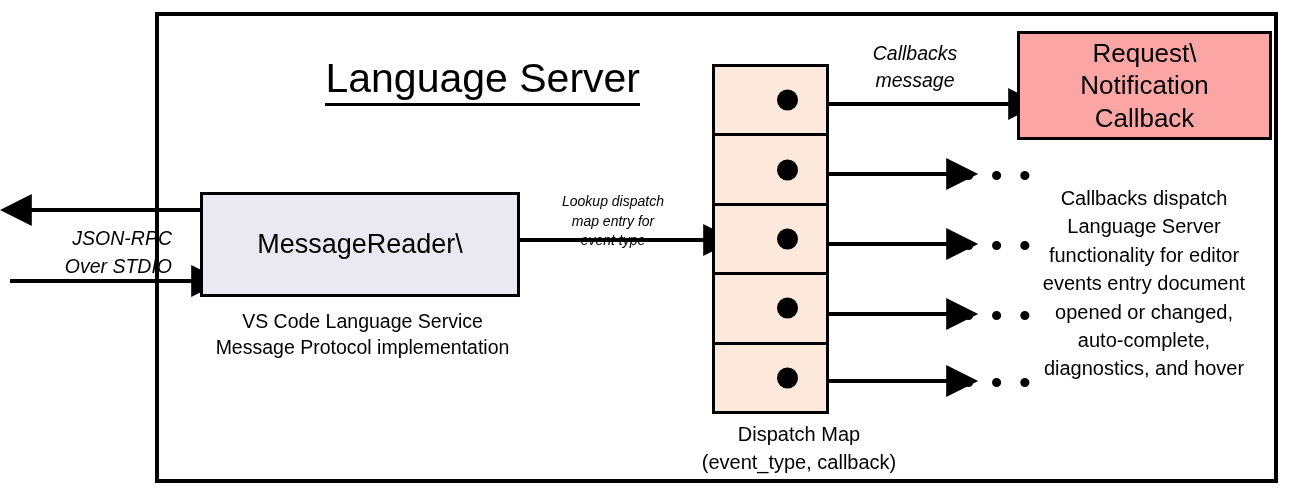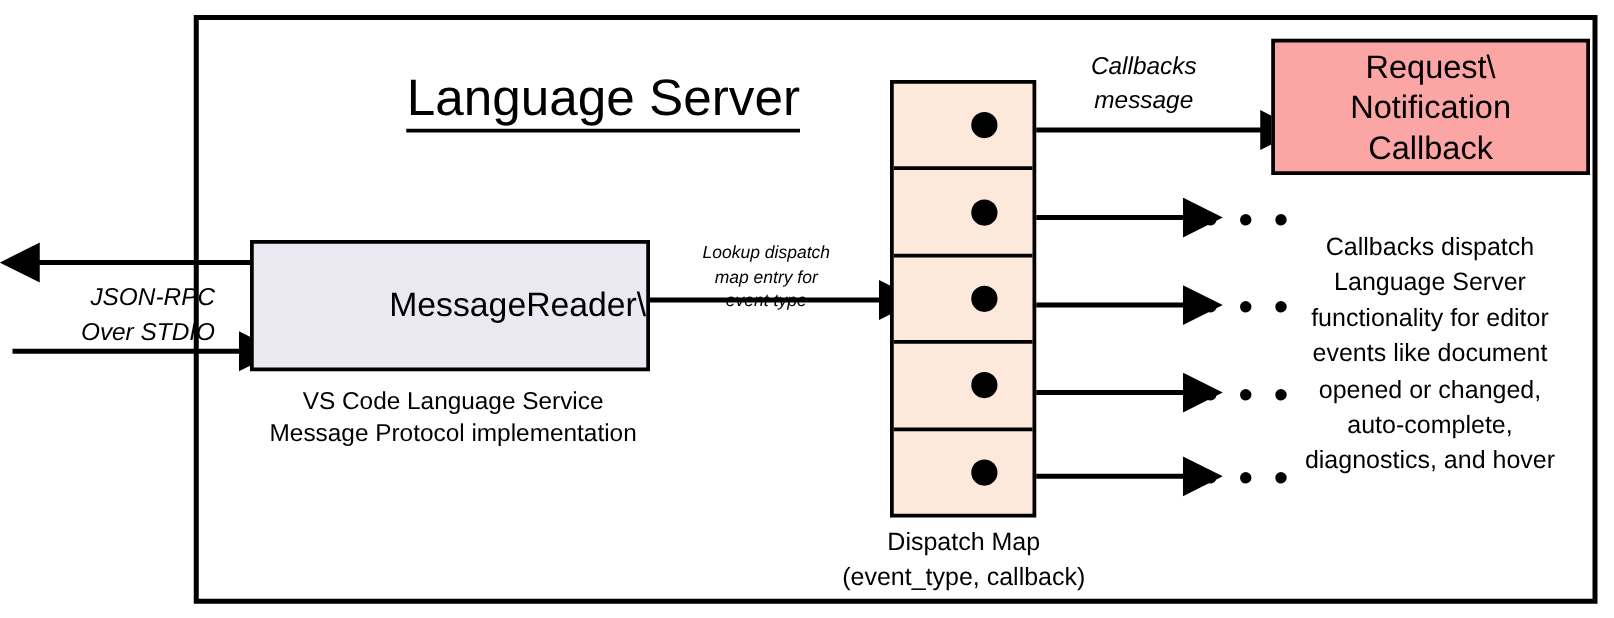--- a/index.html
+++ b/index.html
@@ -60,21 +60,21 @@
     position: absolute;
     left: 200px;
     top: 192px;
     width: 320px;
     height: 105px;
     border: 3px solid #000;
     box-sizing: border-box;
     background: #eae8f1;
     display: flex;
     align-items: center;
-    justify-content: flex-end;
+    justify-content: center;
   }
   #message-io-box .label {
     font-size: 27px;
     text-align: center;
     line-height: 1.25;
   }
   #message-io-caption {
     left: 190px;
     top: 308px;
     width: 345px;
@@ -138,21 +138,21 @@
     position: absolute;
     left: 62px;
     top: 50%;
     transform: translateY(-50%);
     width: 21px;
     height: 21px;
     border-radius: 50%;
     background: #000;
   }
   #dispatch-map-caption {
-    left: 640px;
+    left: 668px;
     top: 421px;
     width: 262px;
     font-size: 20px;
     line-height: 1.38;
   }
   
   #callback-box {
     position: absolute;
     left: 1017px;
     top: 31px;
@@ -272,18 +272,18 @@
 
   <div class="txt" id="dispatch-msg-label"><span>Callbacks</span>
 <span>message</span></div>
 
   <div id="callback-box">
     <div class="label"><span>Request\</span><br><span>Notification</span><br><span>Callback</span></div>
   </div>
   <div class="txt" id="callback-caption"><span>Callbacks dispatch</span>
 <span>Language Server</span>
 <span>functionality for editor</span>
-<span>events like document</span>
+<span>events entry document</span>
 <span>opened or changed,</span>
 <span>auto-complete,</span>
 <span>diagnostics, and hover</span></div>
 
 </div>
 
 </body></html>

